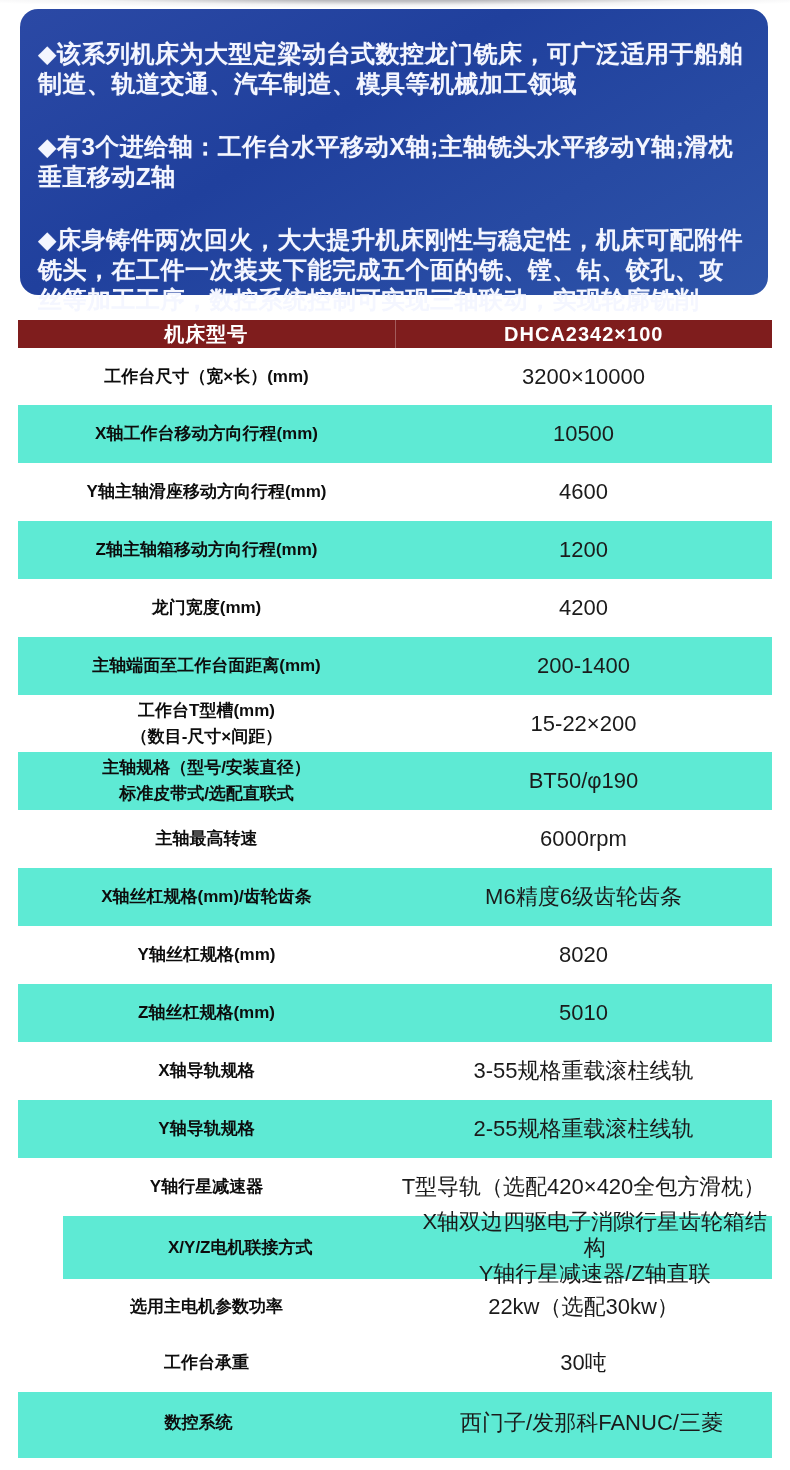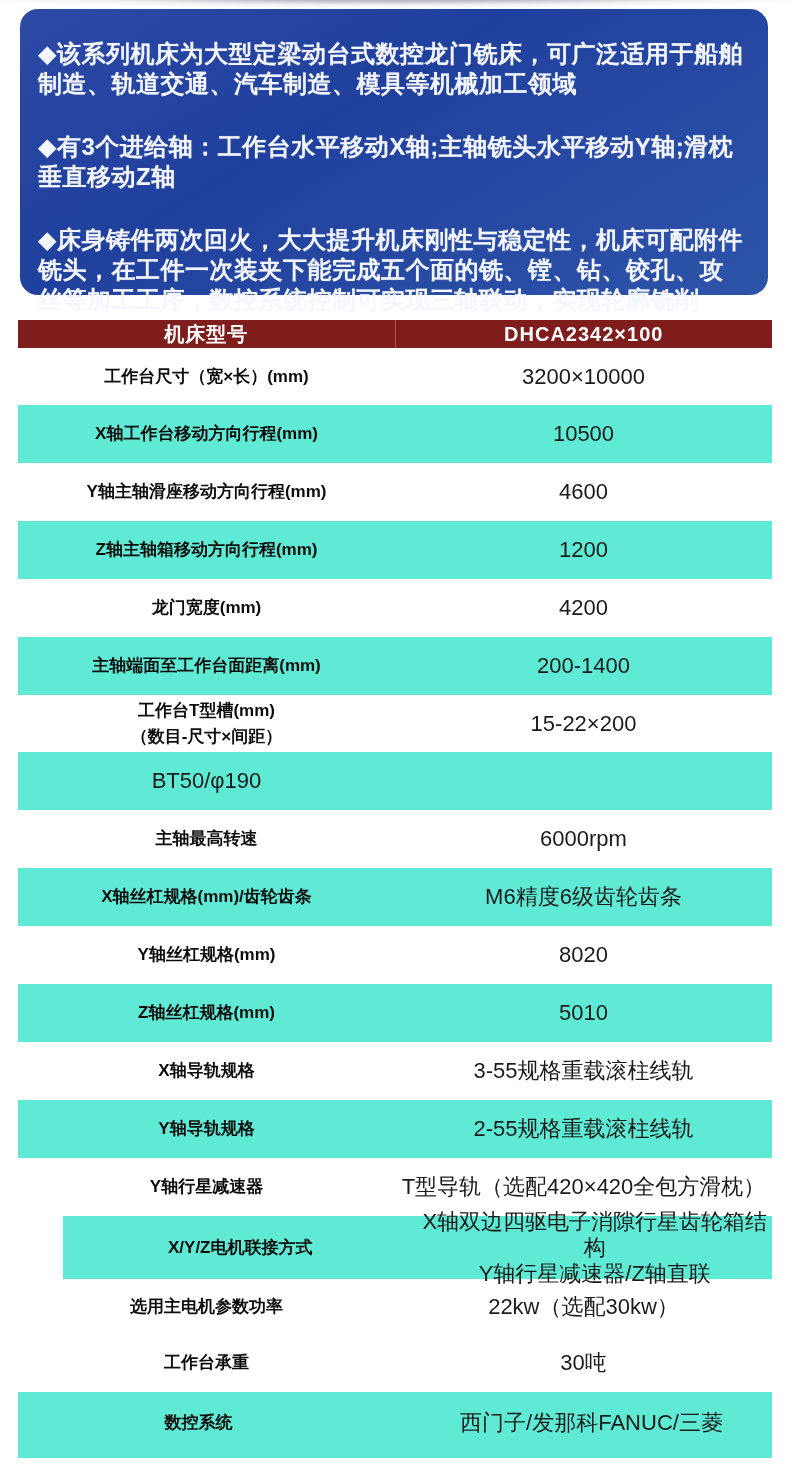--- a/index.html
+++ b/index.html
@@ -158,20 +158,24 @@
   <div class="row white h57">
     <div class="label">
       <span>工作台T型槽(mm)</span>
       <span>（数目-尺寸×间距）</span>
     </div>
     <div class="value">
         <span>15-22×200</span>
       </div>
   </div>
   <div class="row gray">
+    <div class="label">
+      <span>主轴规格（型号/安装直径）</span>
+      <span>标准皮带式/选配直联式</span>
+    </div>
     <div class="value">
         <span>BT50/φ190</span>
       </div>
   </div>
   <div class="row white">
     <div class="label">
         <span>主轴最高转速</span>
       </div>
     <div class="value">
         <span>6000rpm</span>

